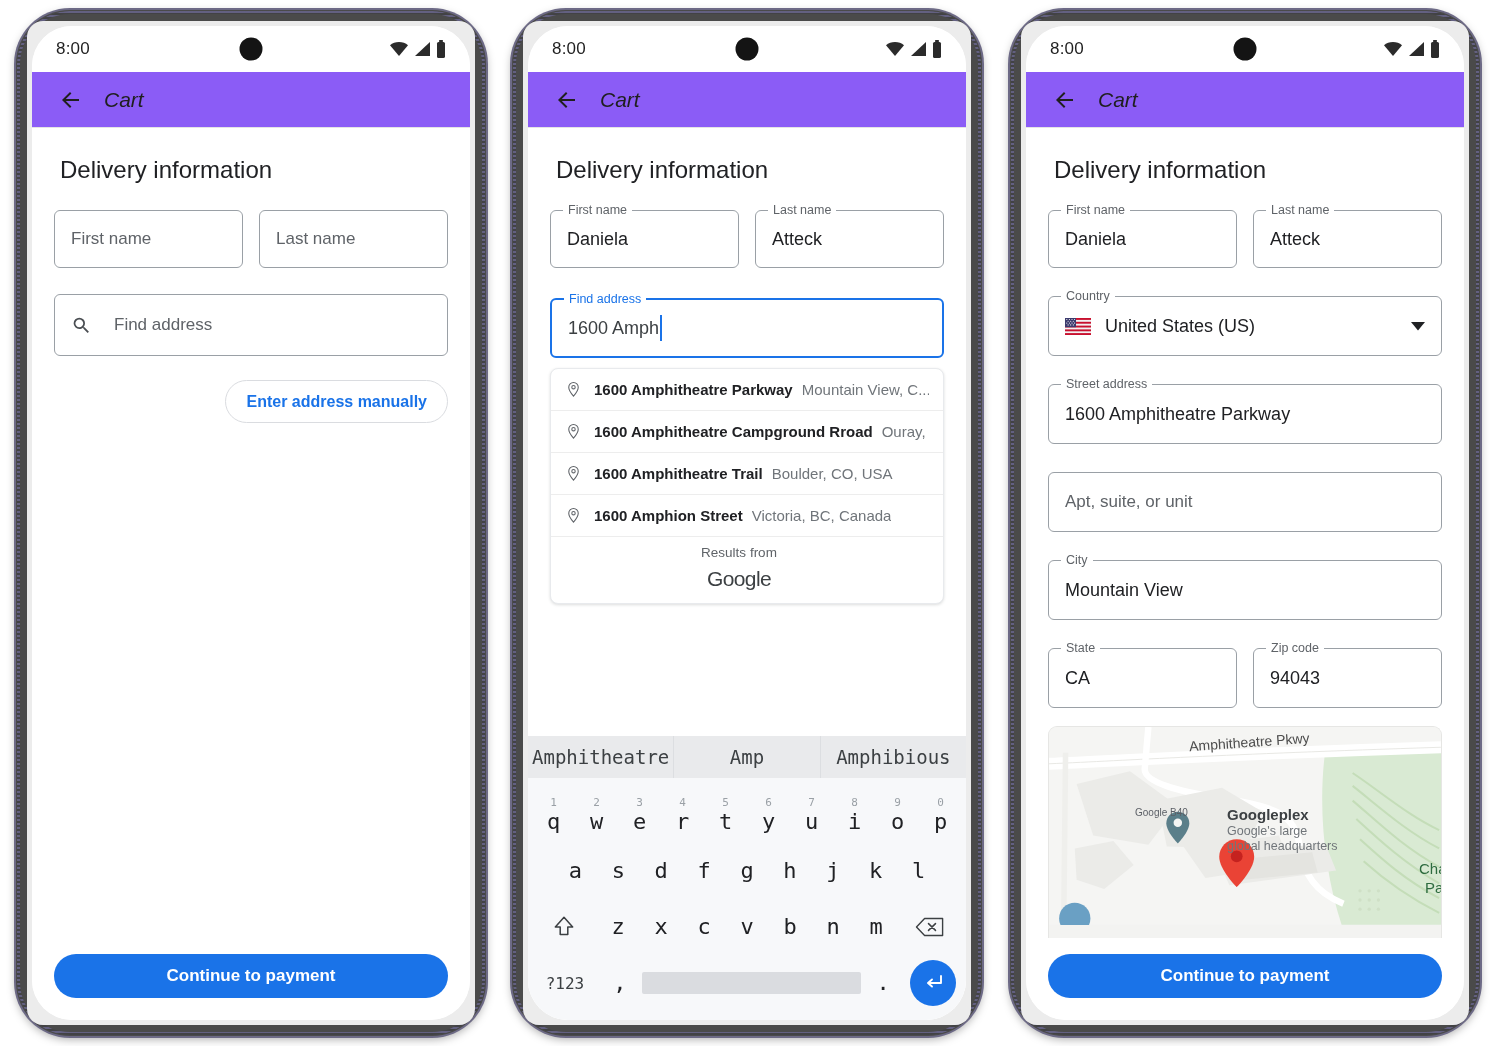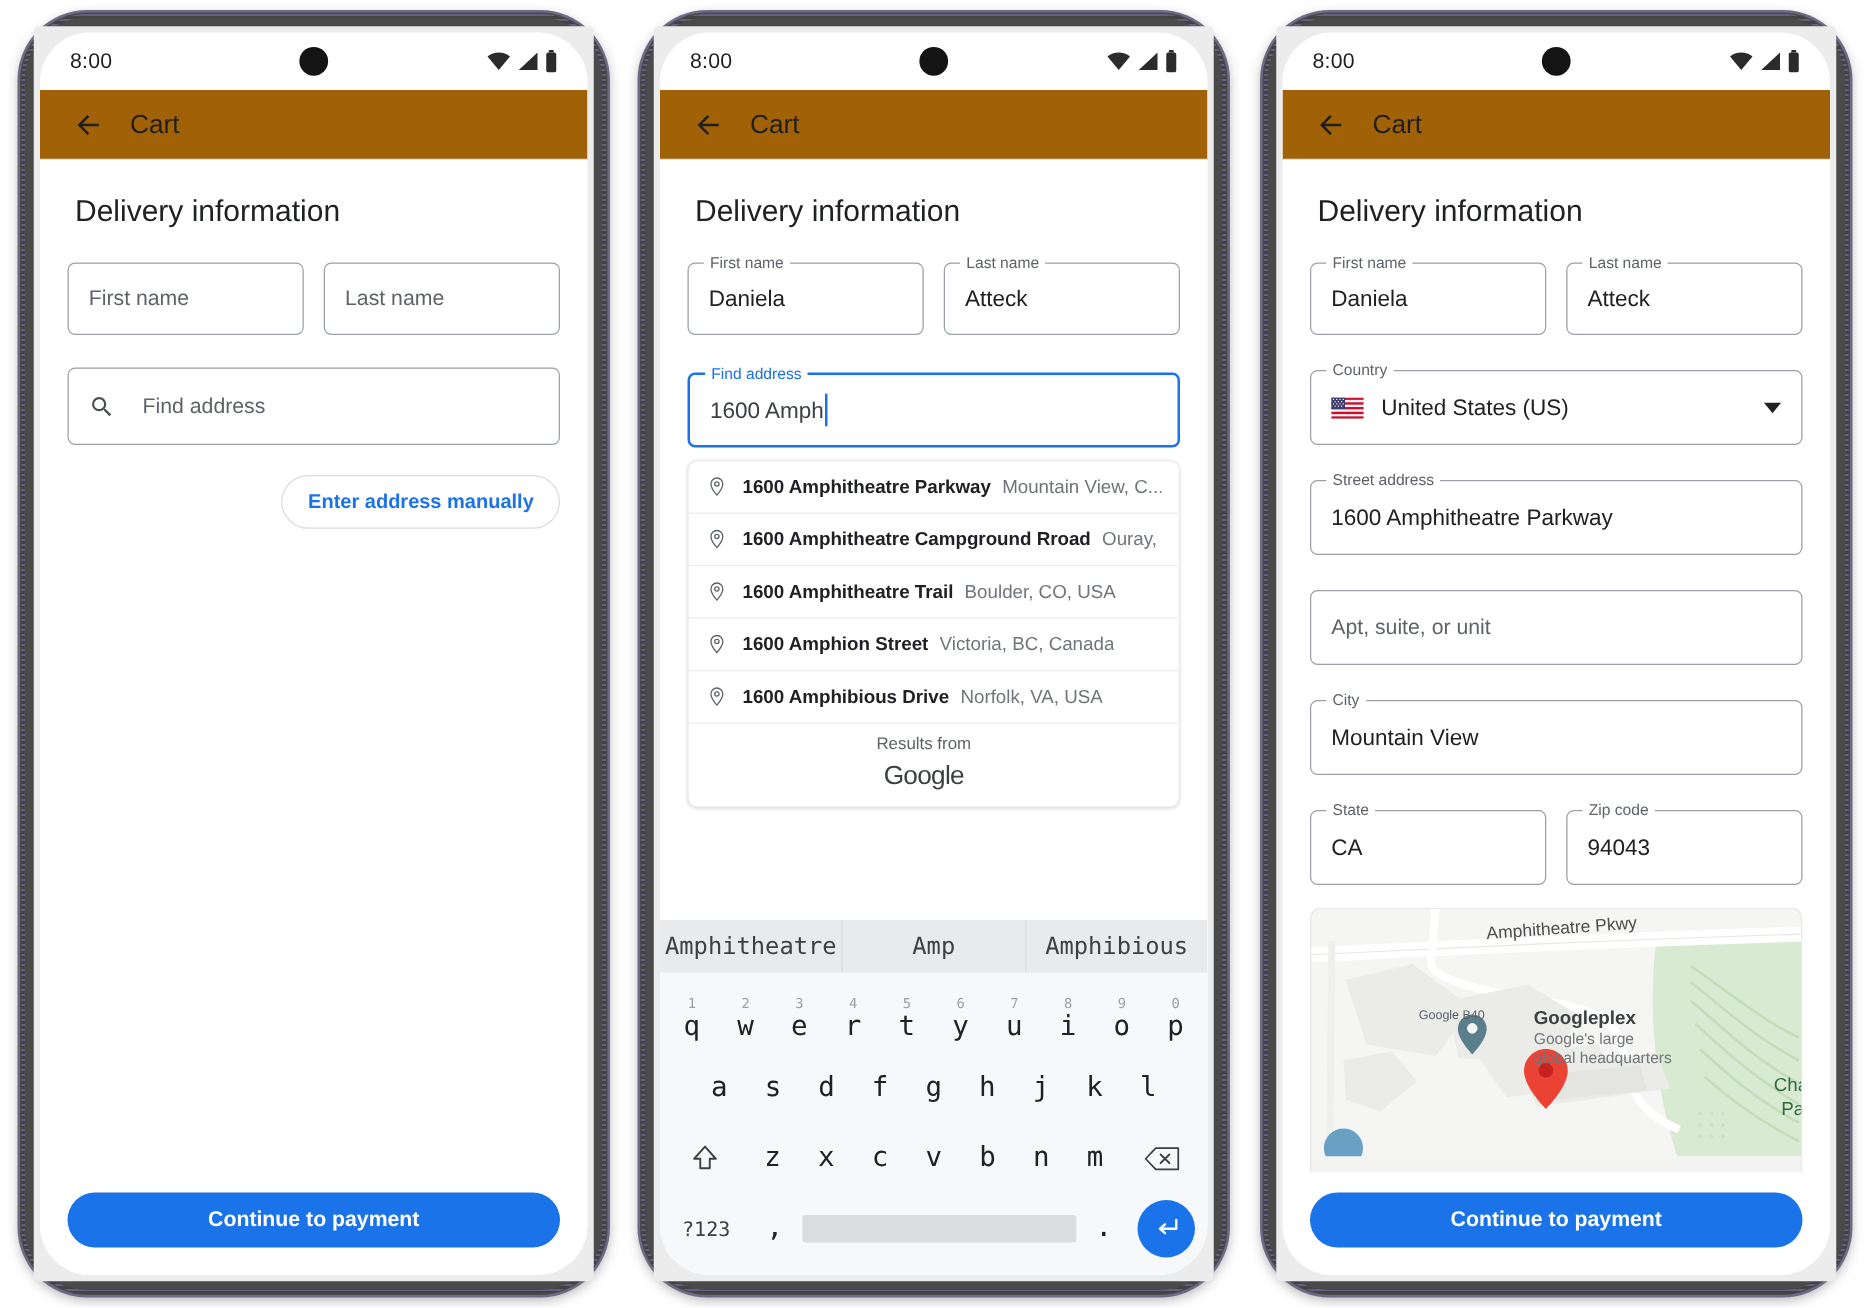--- a/index.html
+++ b/index.html
@@ -33,21 +33,21 @@
     -webkit-mask-composite: xor; mask-composite: exclude;
     pointer-events:none;
   }
   .phone-1 { left: 16px; }
   .phone-2 { left: 512px; }
   .phone-3 { left: 1010px; }
 
   .screen {
     position: relative;
     width: 100%; height: 100%;
-    border-radius: 4px;
+    border-radius: 16px;
     background: #ececec;
     overflow: hidden;
     display: flex; flex-direction: column;
   }
   .screen-inner{
     position:absolute; inset:5px;
     border-radius:40px;
     background:#ffffff;
     overflow:hidden;
     display:flex; flex-direction:column;
@@ -70,22 +70,23 @@
     background: #141414;
   }
   .status-icons { margin-left: auto; display: flex; align-items: center; gap: 5px; }
   .ic-wifi, .ic-sig, .ic-bat { display:block; }
 
   
   .appbar {
     flex: 0 0 56px;
     display: flex; align-items: center;
     padding: 0 20px;
-    background: #a16207;
+    background: #8b5cf6;
     border-bottom: 1px solid #e4e4e4;
+    font-style: italic;
   }
   .back-btn { width: 38px; height: 38px; display:flex; align-items:center; justify-content:center; cursor:pointer;}
   .appbar-title { font-size: 21px; color: #1f1f1f; margin-left: 14px; }
 
   
   .content { flex: 1 1 auto; background:#fff; padding: 0 22px; position:relative; overflow:hidden;}
   .section-title { font-size: 24px; color: #202124; margin: 28px 0 26px 6px; }
 
   .row { display: flex; gap: 16px; }
 
@@ -390,29 +391,20 @@
            <span class="sub">Boulder, CO, USA</span>
          </div>
          <div class="sug">
            <span class="pin">
                   <svg width="17" height="17" viewBox="0 0 24 24">
                     <path d="M12 2C8.3 2 5.3 5 5.3 8.7c0 5 6.7 12.6 6.7 12.6s6.7-7.6 6.7-12.6C18.7 5 15.7 2 12 2zm0 9.1a2.4 2.4 0 110-4.8 2.4 2.4 0 010 4.8z" fill="none" stroke="#5f6368" stroke-width="1.5"></path>
                   </svg>
                 </span>
            <span class="main">1600 Amphion Street</span>
            <span class="sub">Victoria, BC, Canada</span>
-         </div>
-         <div class="sug">
-           <span class="pin">
-                  <svg width="17" height="17" viewBox="0 0 24 24">
-                    <path d="M12 2C8.3 2 5.3 5 5.3 8.7c0 5 6.7 12.6 6.7 12.6s6.7-7.6 6.7-12.6C18.7 5 15.7 2 12 2zm0 9.1a2.4 2.4 0 110-4.8 2.4 2.4 0 010 4.8z" fill="none" stroke="#5f6368" stroke-width="1.5"></path>
-                  </svg>
-                </span>
-           <span class="main">1600 Amphibious Drive</span>
-           <span class="sub">Norfolk, VA, USA</span>
          </div>
          <div class="sug-footer">
            <span>Results from</span>
            <span class="google-wordmark">Google</span>
          </div>
        </div>
 
        <div class="keyboard">
          <div class="kb-suggest">
            <div>Amphitheatre</div>

